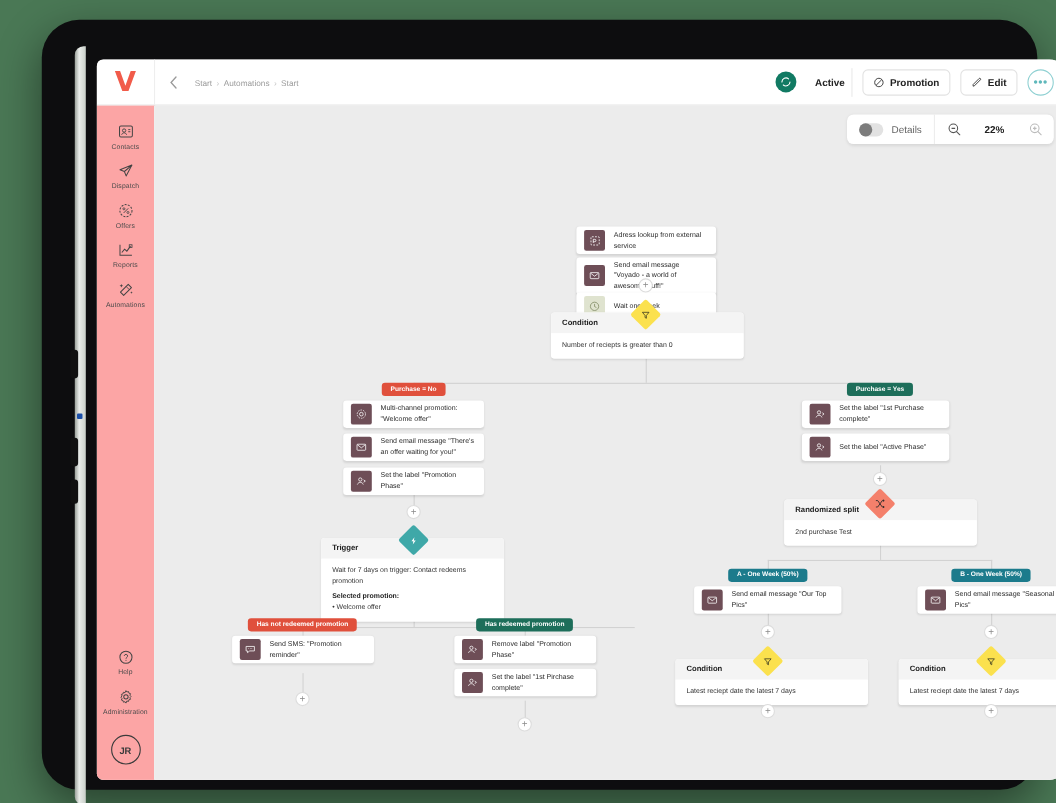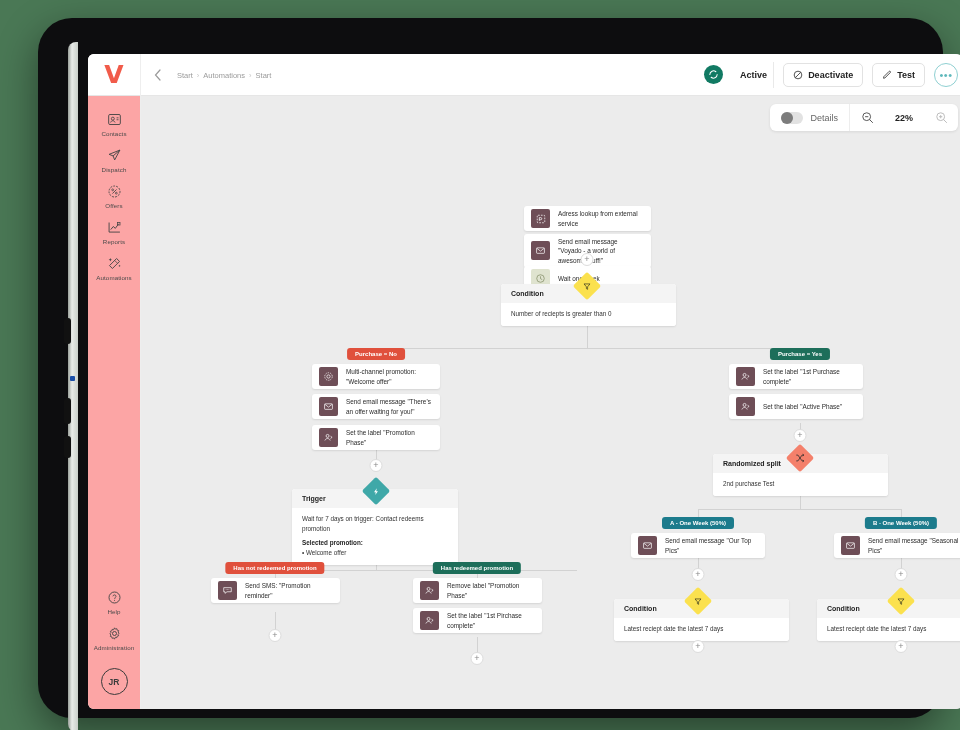--- a/index.html
+++ b/index.html
@@ -217,27 +217,27 @@
               <path d="M10 6a4 4 0 01-6.6 3" stroke="#fff" stroke-width="1.1" fill="none" stroke-linecap="round"></path>
             </svg>
           </span>
           <span id="status-label">Active</span>
         </div>
         <div class="hdr-btn">
           <svg width="10" height="10" viewBox="0 0 12 12">
             <circle cx="6" cy="6" r="4.6" stroke="#333" stroke-width="1" fill="none"></circle>
             <line x1="2.8" y1="9.2" x2="9.2" y2="2.8" stroke="#333" stroke-width="1"></line>
           </svg>
-          <span>Deactivate</span>
+          <span>Promotion</span>
         </div>
         <div class="hdr-btn">
           <svg width="10" height="10" viewBox="0 0 12 12">
             <path d="M2 10l1.4-.4L10 3a1 1 0 00-1.4-1.4L2 8.2z" stroke="#333" stroke-width="1" fill="none"></path>
           </svg>
-          <span>Test</span>
+          <span>Edit</span>
         </div>
         <div id="more-btn">
           <span>•••</span>
         </div>
       </div>
     </div>
 
     <div id="sidebar">
       <div class="nav-item">
         <svg width="15" height="15" viewBox="0 0 18 18">

